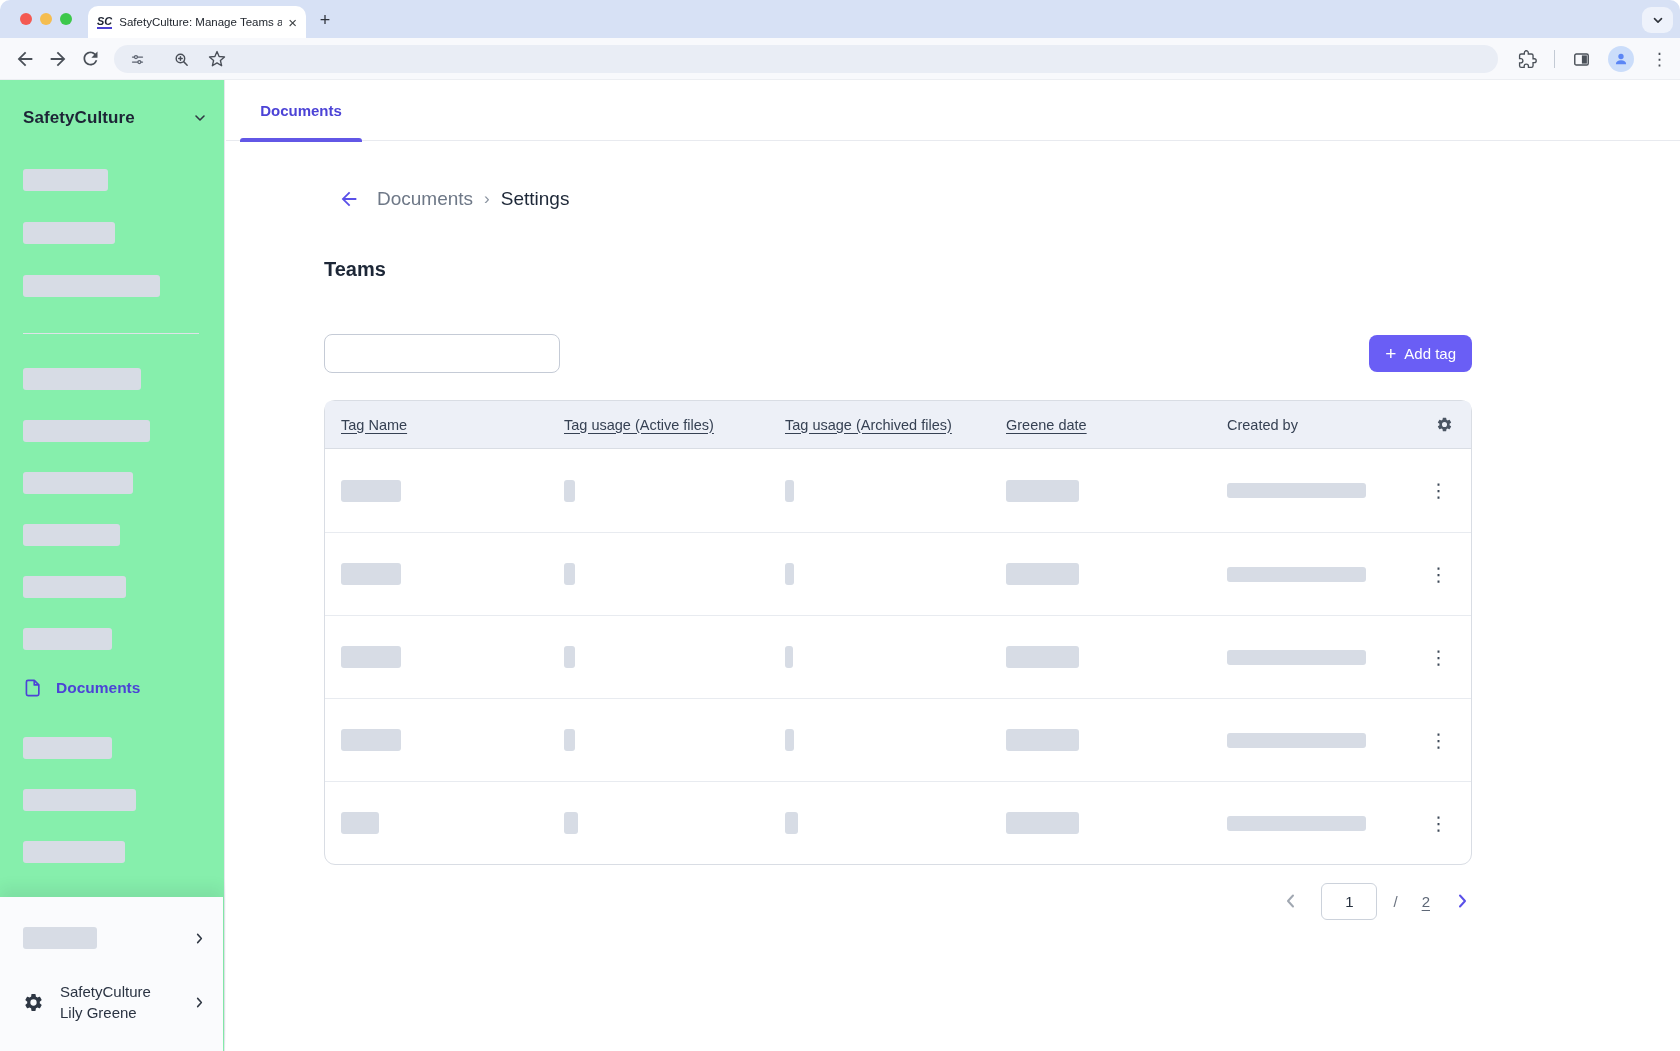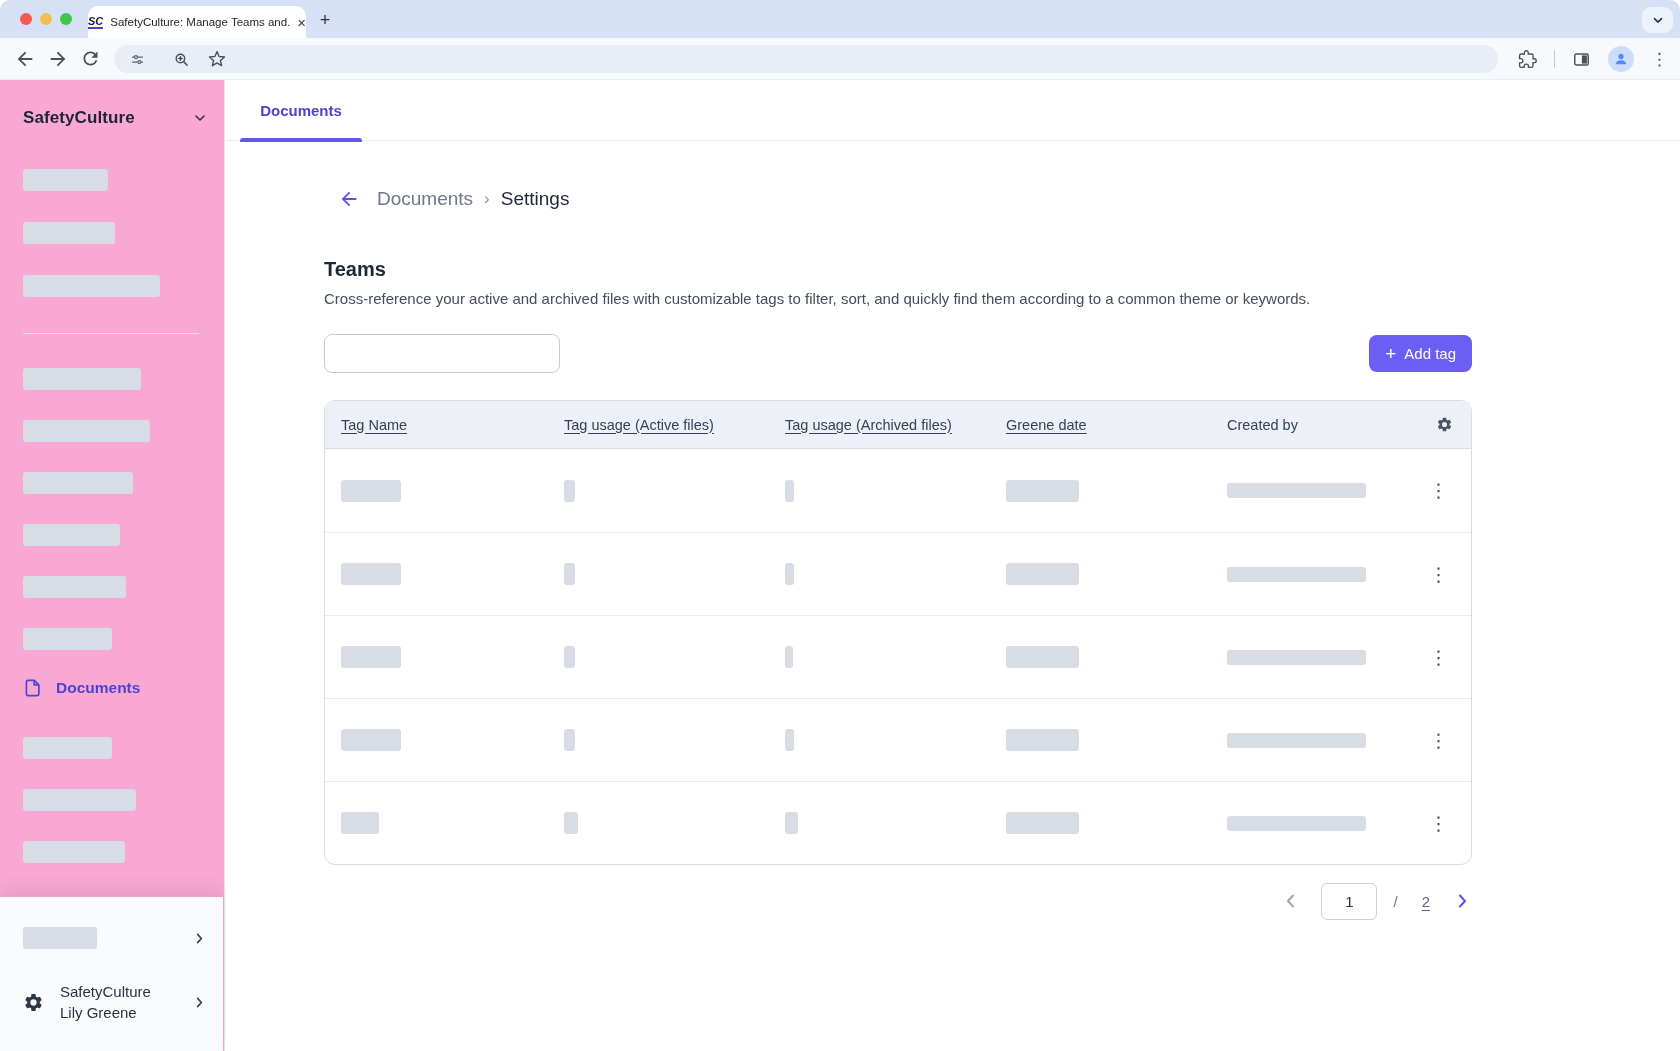--- a/index.html
+++ b/index.html
@@ -13,40 +13,40 @@
     --accent:#4C43D6; --btn:#6A5EF5; --skel:#D7DCE5;
     --ink:#1D2737; --gray:#6E7887; --border:#D9DDE4;
   }
   svg{display:block}
 
   
   .tabstrip{position:absolute;top:0;left:0;right:0;height:38px;background:#D7E1F5;border-radius:10px 10px 0 0;}
   .traffic{position:absolute;top:13px;left:20px;display:flex;gap:8px;}
   .light{width:12px;height:12px;border-radius:50%;}
   .light.red{background:#F45952}.light.yellow{background:#F5BD4F}.light.green{background:#3DC84B}
-  .tab{position:absolute;left:88px;top:6px;width:218px;height:32px;background:#fff;border-radius:10px 10px 0 0;display:flex;align-items:center;padding:0 0;}
+  .tab{position:absolute;left:88px;top:6px;width:218px;height:32px;background:#fff;border-radius:10px 10px 0 0;display:flex;align-items:center;padding:0 9px;}
   .favicon{font-style:italic;font-weight:800;font-size:11px;color:#1B2130;border-bottom:2px solid #4A3FD0;line-height:11px;margin-right:7px;flex:none;}
   .tab-title{font-size:11.5px;color:#22272F;white-space:nowrap;overflow:hidden;flex:1;}
   .tab-close{font-size:15px;color:#3C4043;margin-left:6px;line-height:1;flex:none;cursor:default;}
   .newtab{position:absolute;left:312px;top:7px;width:26px;height:26px;display:grid;place-items:center;font-size:18px;color:#2F333B;}
   .strip-btn{position:absolute;right:7px;top:7px;width:31px;height:26px;background:#EEF2FB;border-radius:9px;display:grid;place-items:center;color:#2F333B;}
 
   .toolbar{position:absolute;top:38px;left:0;right:0;height:42px;background:#F8F9FC;border-bottom:1px solid #ECEEF2;}
   .nav-ic{position:absolute;top:48px;color:#4A5058;}
   .urlbar{position:absolute;left:114px;top:45px;width:1384px;height:28px;border-radius:14px;background:#E9EDF5;display:flex;align-items:center;padding:0 12px;}
   .urlbar .tune{color:#5C6370;margin:0 10px 0 4px;flex:none;}
   .url-text{font-size:12.5px;color:#5C6370;flex:1;white-space:nowrap;overflow:hidden;}
   .urlbar .right-ic{color:#494E57;margin-left:18px;flex:none;}
   .tb-right{position:absolute;right:12px;top:38px;height:42px;display:flex;align-items:center;gap:17px;color:#4A5058;}
   .tb-sep{width:1px;height:18px;background:#C3CAD4;}
   .avatar{width:26px;height:26px;border-radius:50%;background:#CBDDFA;display:grid;place-items:center;color:#5B86F5;}
   .kebab-tb{font-size:17px;color:#4A5058;letter-spacing:0;}
 
   
-  .sidebar{position:absolute;top:80px;left:0;width:225px;bottom:0;background:#f9a8d4;border-right:1px solid #E5E7EC;padding-left:8px;}
+  .sidebar{position:absolute;top:80px;left:0;width:225px;bottom:0;background:#86efac;border-right:1px solid #E5E7EC;padding-left:8px;}
   .org-row{position:absolute;top:28px;left:23px;right:16px;display:flex;align-items:center;justify-content:space-between;}
   .org-name{font-size:17px;font-weight:700;color:#1D2436;letter-spacing:.1px;}
   .org-row .chev{color:#2F3743;}
   .s-skel{height:22px;border-radius:3px;background:var(--skel);margin-bottom:31px;}
   .grp-top{position:absolute;top:89px;left:23px;}
   .side-divider{position:absolute;top:253px;left:23px;right:25px;height:1px;background:#DFE2E8;}
   .grp-mid{position:absolute;top:288px;left:23px;}
   .grp-mid .s-skel,.grp-low .s-skel{margin-bottom:30px;}
   .doc-item{position:absolute;top:598px;left:23px;display:flex;align-items:center;gap:13px;cursor:pointer;}
   .doc-item .lbl{font-size:15.5px;font-weight:600;color:var(--accent);}
@@ -263,21 +263,20 @@
       <svg width="22" height="22" viewBox="0 0 24 24" fill="currentColor">
           <path d="M20 11H7.83l5.59-5.59L12 4l-8 8 8 8 1.41-1.41L7.83 13H20v-2z"></path>
         </svg>
     </span>
     <span class="bc-parent">Documents</span>
     <span class="bc-sep">›</span>
     <span class="bc-current">Settings</span>
   </div>
 
   <h2 class="sec-title">Teams</h2>
-  <p class="sec-desc">Cross-reference your active and archived files with customizable tags to filter, sort, and quickly find them according to a common theme or keywords.</p>
 
   <input class="tag-search" placeholder="" style="">
   <button class="add-btn">
     <span class="plus">+</span>
     <span>Add tag</span>
   </button>
 
   <div class="tag-table">
     <div class="t-header">
       <div class="cell c1">

